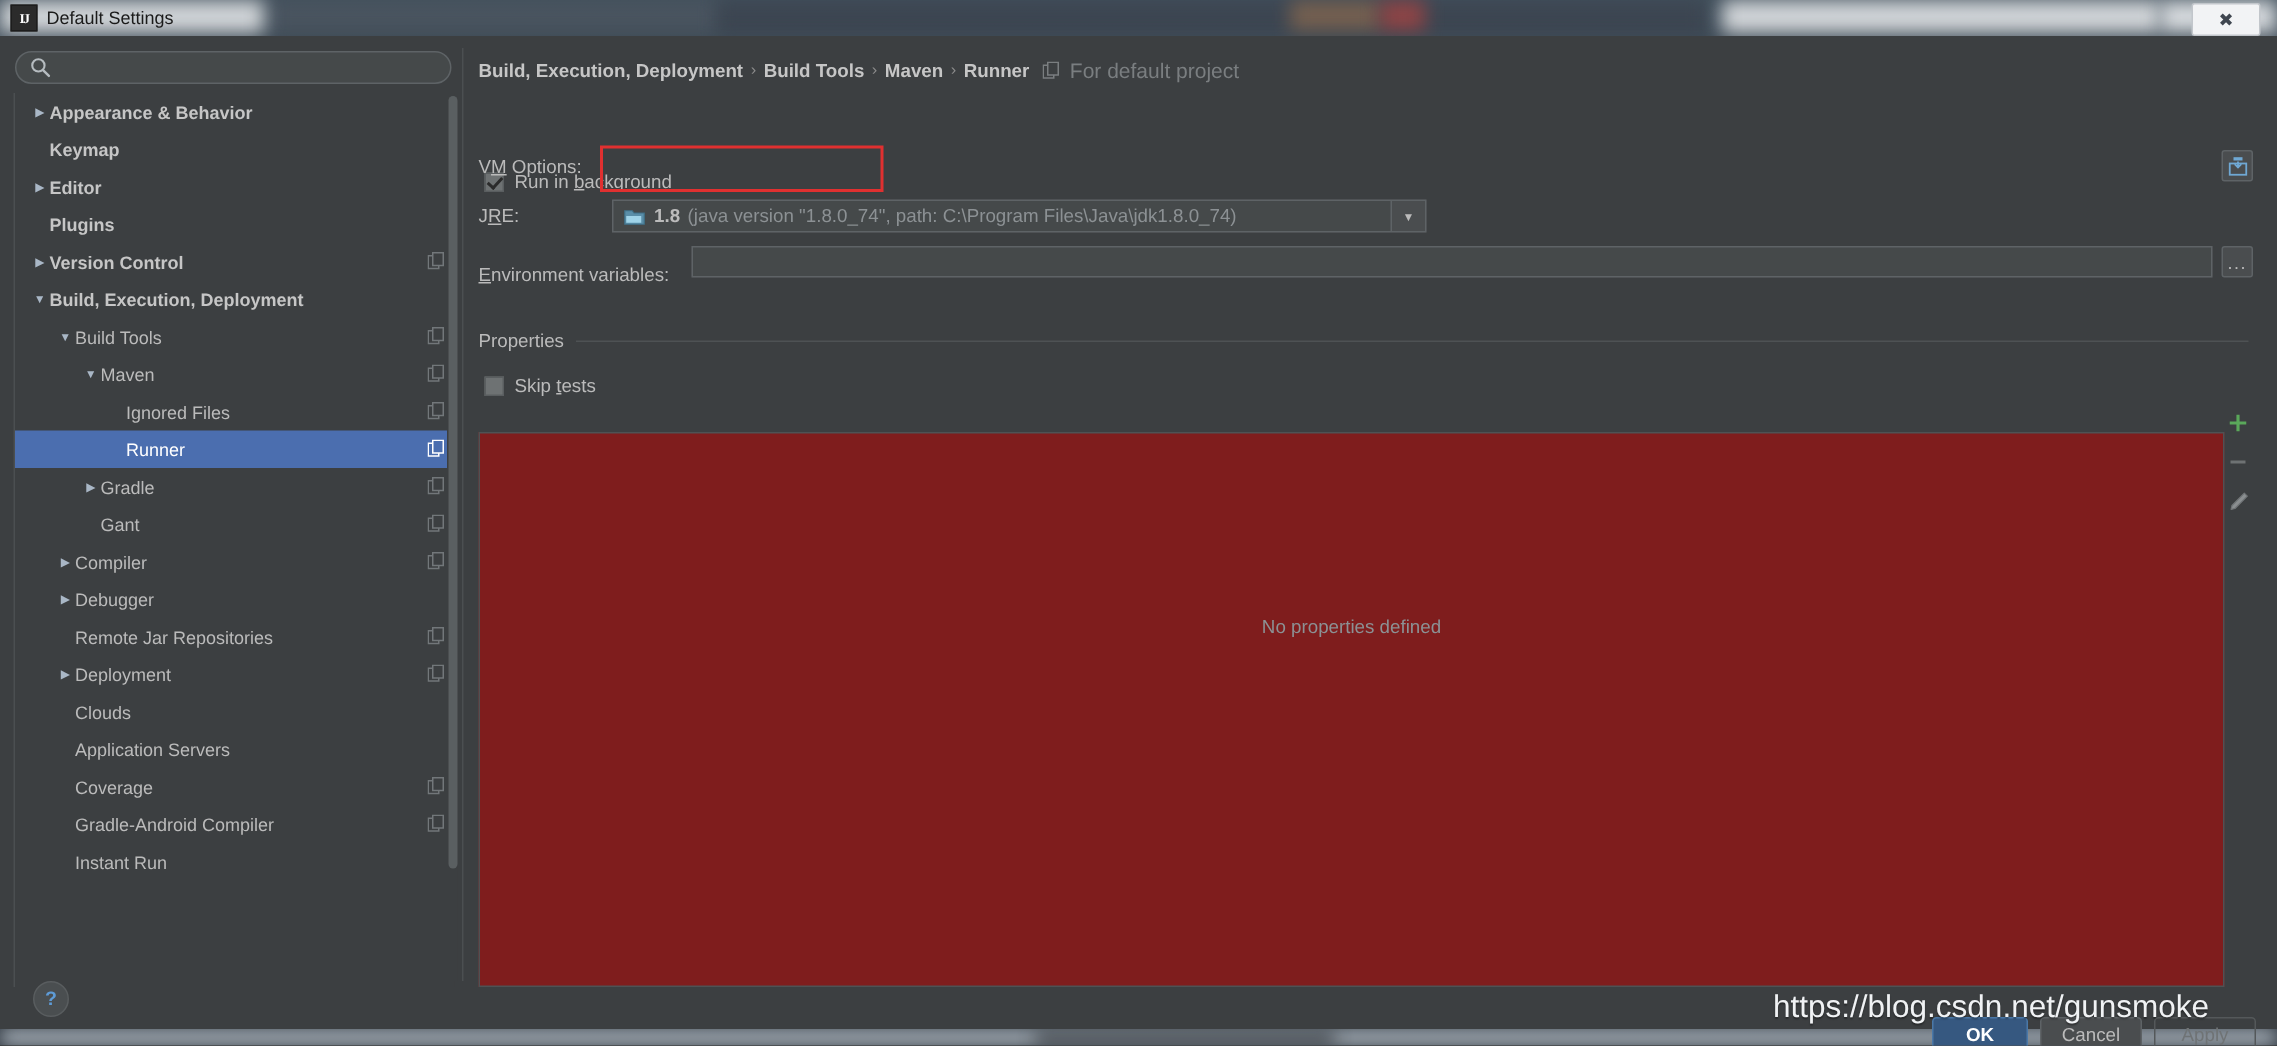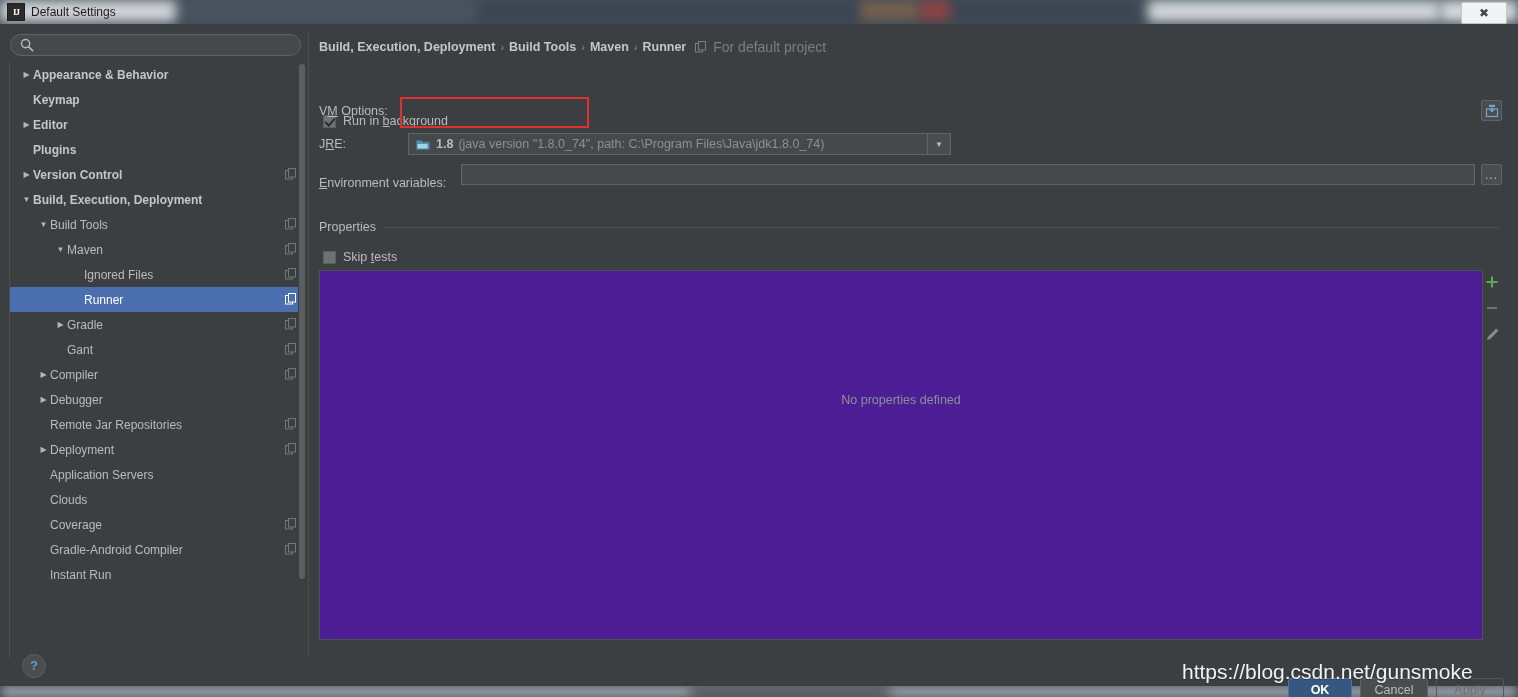--- a/index.html
+++ b/index.html
@@ -317,24 +317,24 @@
     align-items: center;
     gap: 8px;
   }
   #properties-header .ph-text { font-size: 12.5px; color: #bbbbbb; white-space: nowrap; }
   #properties-header .ph-line { flex: 1 1 auto; height: 1px; background: #4e5254; }
 
   #skip-tests-row { left: 14px; top: 218px; }
 
   #props-panel {
     position: absolute;
-    left: 10px; top: 238px;
+    left: 10px; top: 256px;
     width: 1162px;
     height: 368px;
-    background: #4c1d95;
+    background: #7f1d1d;
     border: 1px solid #4e5254;
   }
   #props-empty {
     position: absolute;
     left: 0; right: 0;
     top: 122px;
     text-align: center;
     font-size: 12.5px;
     color: #8c9194;
   }
@@ -549,25 +549,25 @@
       <div class="tree-row lvl1">
         <span class="arrow">▶</span>
         <span class="label">Deployment</span>
         <svg class="copy-ico" viewBox="0 0 12 12">
           <rect x="0.5" y="2.5" width="7" height="8.5" fill="none" stroke="#72777a" stroke-width="1"></rect>
           <rect x="3.5" y="0.5" width="7" height="8.5" fill="#3c3f41" stroke="#72777a" stroke-width="1"></rect>
         </svg>
       </div>
       <div class="tree-row lvl1">
         <span class="arrow"></span>
+        <span class="label">Clouds</span>
+      </div>
+      <div class="tree-row lvl1">
+        <span class="arrow"></span>
         <span class="label">Application Servers</span>
-      </div>
-      <div class="tree-row lvl1">
-        <span class="arrow"></span>
-        <span class="label">Clouds</span>
       </div>
       <div class="tree-row lvl1">
         <span class="arrow"></span>
         <span class="label">Coverage</span>
         <svg class="copy-ico" viewBox="0 0 12 12">
           <rect x="0.5" y="2.5" width="7" height="8.5" fill="none" stroke="#72777a" stroke-width="1"></rect>
           <rect x="3.5" y="0.5" width="7" height="8.5" fill="#3c3f41" stroke="#72777a" stroke-width="1"></rect>
         </svg>
       </div>
       <div class="tree-row lvl1">

